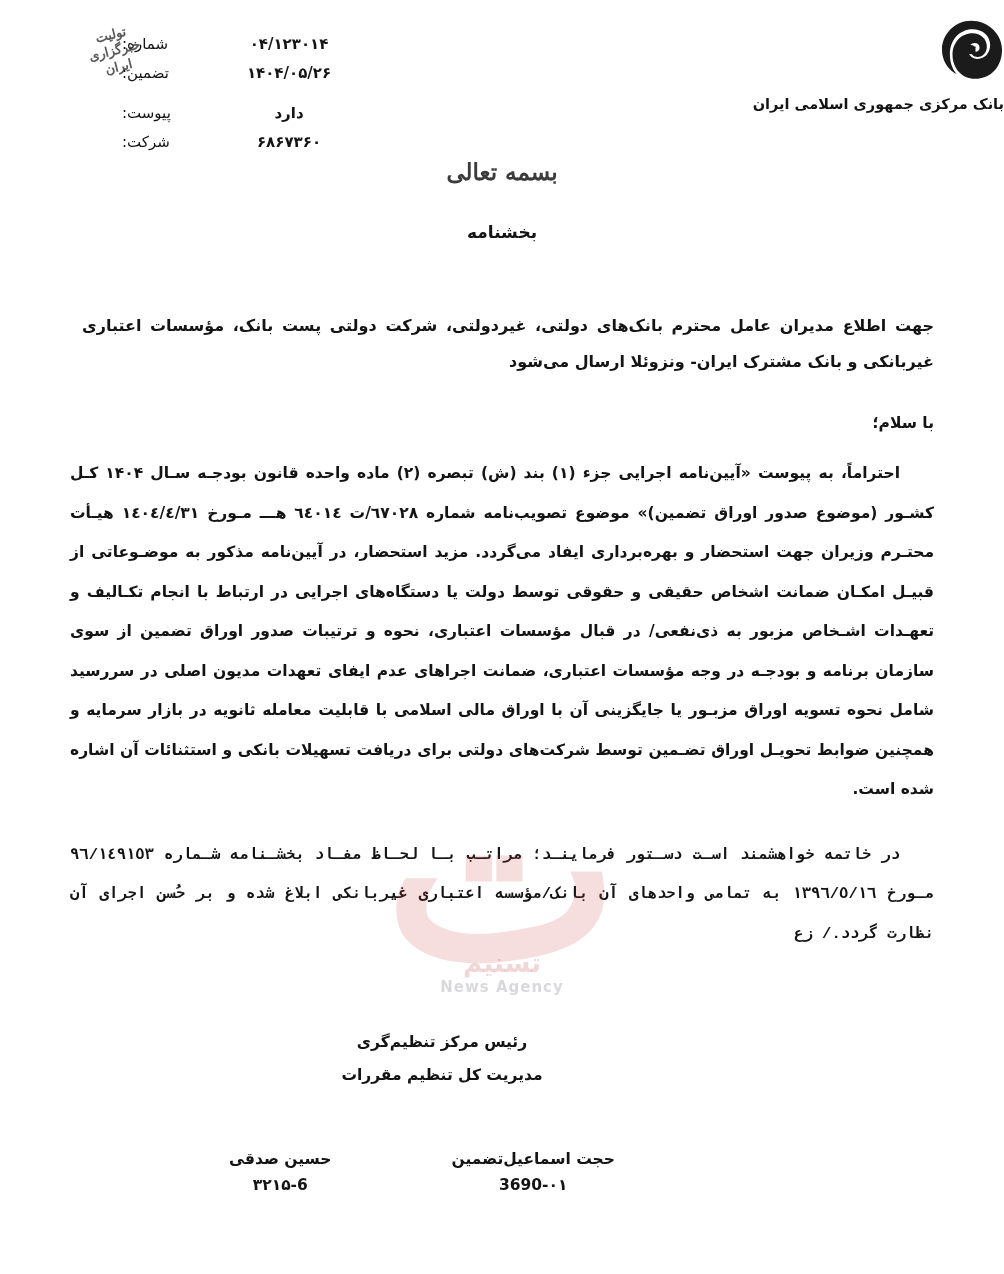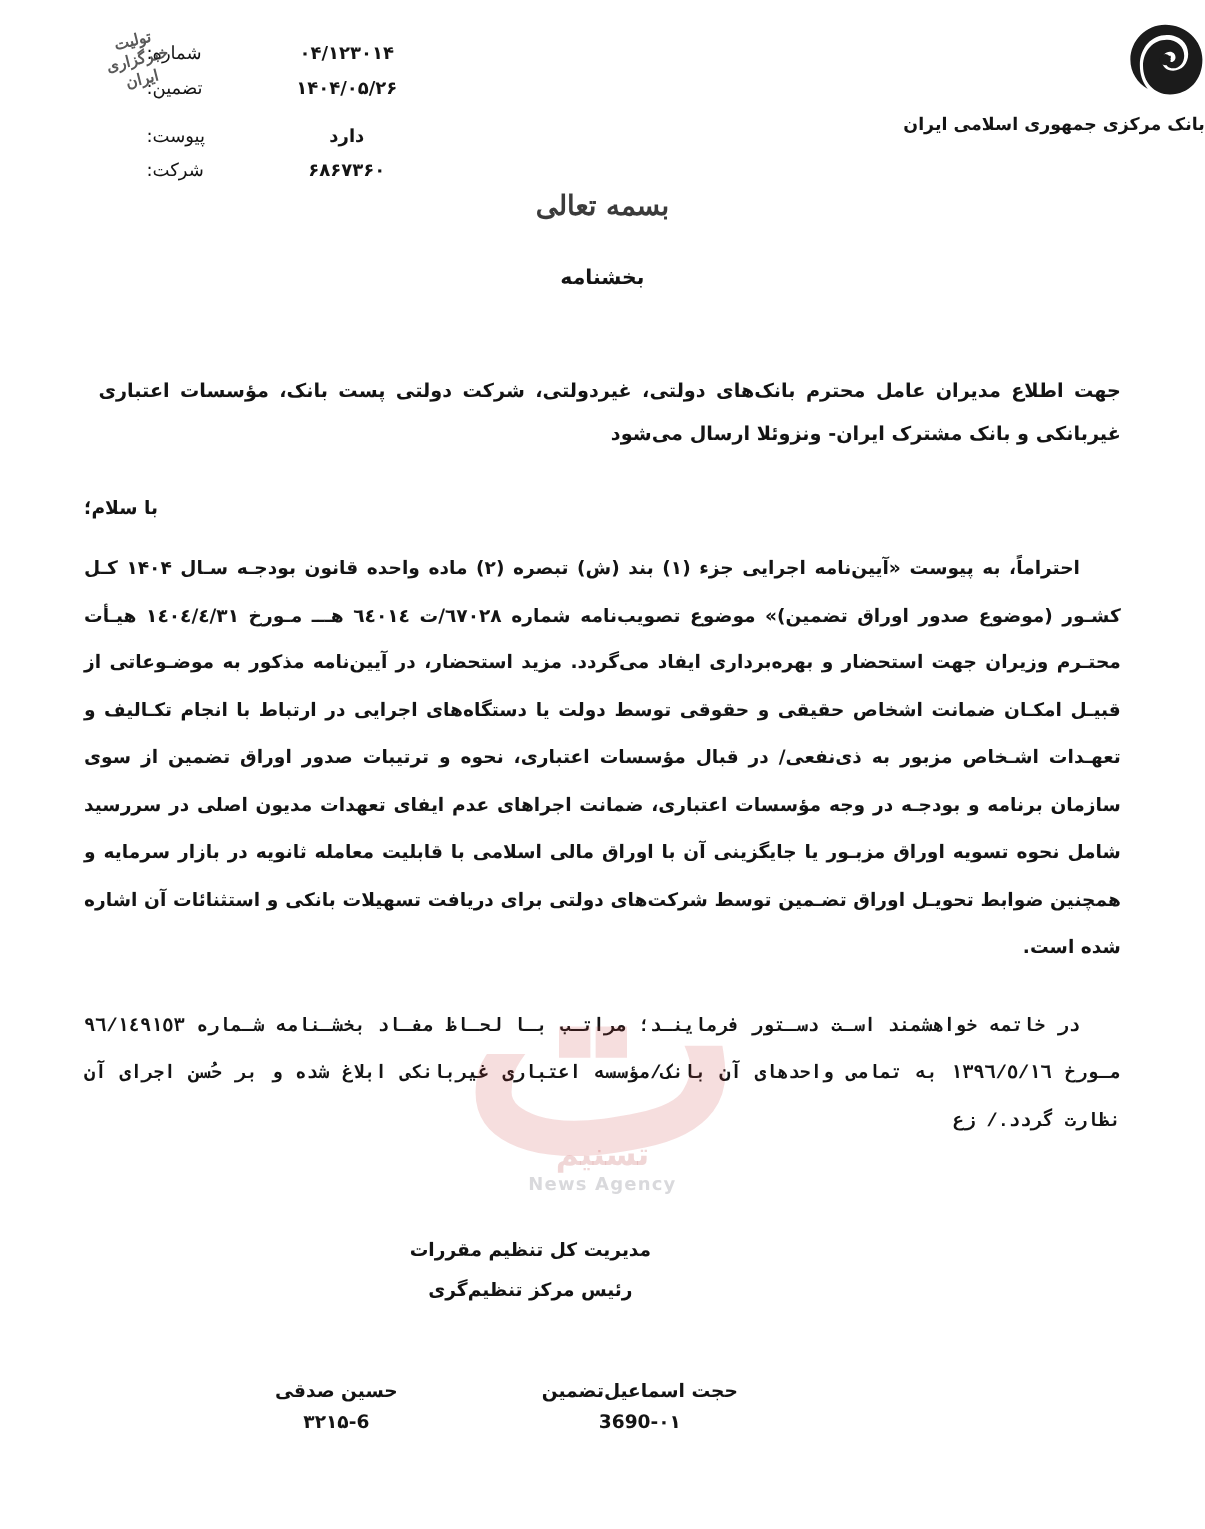--- a/index.html
+++ b/index.html
@@ -132,21 +132,21 @@
     line-height: 2.25;
     text-align: justify;
     text-align-last: right;
     font-weight: 700;
     padding-left: 12px;
   }
   .salutation {
     margin-top: 34px;
     font-size: 15.5px;
     font-weight: 700;
-    text-align: left;
+    text-align: right;
   }
   .para {
     margin-top: 22px;
     font-size: 15.5px;
     line-height: 2.55;
     text-align: justify;
     text-align-last: right;
     font-weight: 700;
     text-indent: 34px;
   }
@@ -273,22 +273,22 @@
 
     <div class="para p2">در خاتمه خواهشمند اسـت دسـتور فرماینـد؛ مراتـب بـا لحـاظ مفـاد بخشـنامه شـماره ٩٦/١٤٩١٥٣ مـورخ ١٣٩٦/٥/١٦ به تمامی واحدهای آن بانک/مؤسسه اعتباری غیربانکی ابلاغ شده و بر حُسن اجرای آن نظارت گردد./ زع</div>
 
     <div class="watermark">
       <div class="wm-glyph">ت</div>
       <div class="wm-name">تسنیم</div>
       <div class="wm-sub">News Agency</div>
     </div>
 
     <div class="signature">
+      <div class="sig-title">رئیس مرکز تنظیم‌گری</div>
       <div class="sig-title">مدیریت کل تنظیم مقررات</div>
-      <div class="sig-title">رئیس مرکز تنظیم‌گری</div>
 
       <div class="sig-names">
         <div class="sig-col">
           <div class="sig-name">حجت اسماعیل‌تضمین</div>
           <div class="sig-code">3690-۰۱</div>
         </div>
         <div class="sig-col">
           <div class="sig-name">حسین صدقی</div>
           <div class="sig-code">۳۲۱۵-6</div>
         </div>

